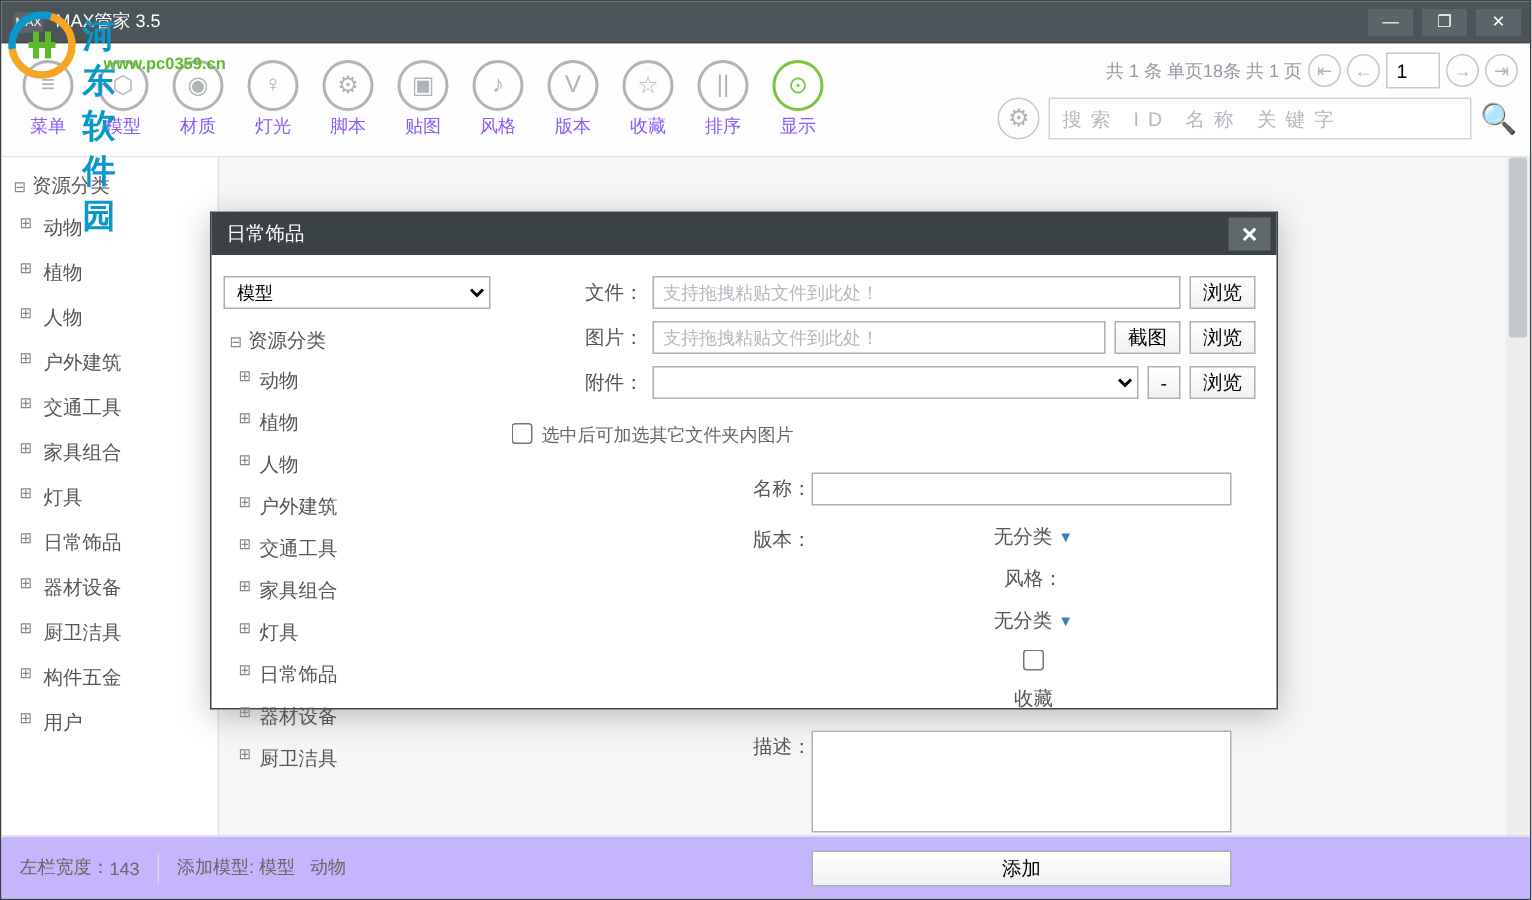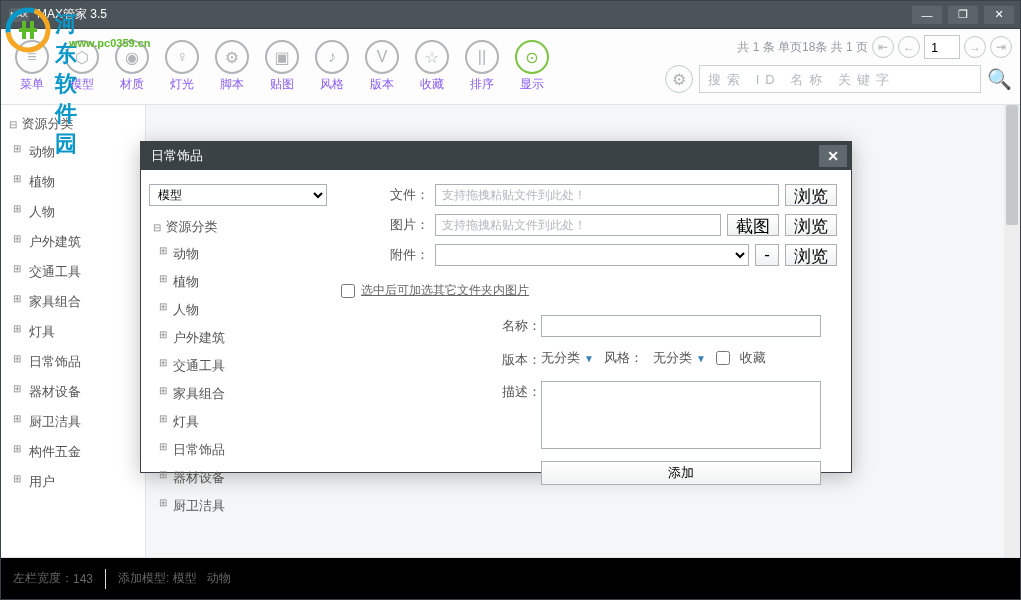--- a/index.html
+++ b/index.html
@@ -39,21 +39,21 @@
 .sidebar .item { padding: 6px 0 6px 28px; cursor: pointer; position: relative; }
 .sidebar .item::before { content: "⊞"; position: absolute; left: 12px; color: #888; font-size: 10px; }
 .sidebar .root::before { content: "⊟"; margin-right: 4px; color: #888; font-size: 10px; }
 
 
 .main { position: absolute; top: 104px; left: 145px; right: 0; bottom: 42px; background: #f5f6f7; }
 .main .scrollbar { position: absolute; right: 0; top: 0; width: 16px; height: 100%; background: #ededed; }
 .main .scrollbar .thumb { position: absolute; top: 0; left: 2px; width: 12px; height: 120px; background: #c4c8ca; border-radius: 2px; }
 
 
-.statusbar { position: absolute; bottom: 0; left: 0; right: 0; height: 42px; background: #000000; border-top: 1px solid #e2e3e4; display: flex; align-items: center; padding: 0 12px; font-size: 12px; color: #666; }
+.statusbar { position: absolute; bottom: 0; left: 0; right: 0; height: 42px; background: #c4b5fd; border-top: 1px solid #e2e3e4; display: flex; align-items: center; padding: 0 12px; font-size: 12px; color: #666; }
 .statusbar .divider { width: 1px; height: 20px; background: #d8dadc; margin: 0 12px; }
 
 
 .modal { position: absolute; top: 140px; left: 139px; width: 712px; height: 332px; background: #fff; border: 1px solid #3a4245; box-shadow: 0 4px 20px rgba(0,0,0,0.25); z-index: 10; }
 .modal-title { height: 28px; background: #3a4245; color: #fff; font-size: 13px; display: flex; align-items: center; padding-left: 10px; }
 .modal-title .spacer { flex: 1; }
 .modal-close { width: 28px; height: 22px; background: #5f686d; display: flex; align-items: center; justify-content: center; color: #fff; cursor: pointer; margin-right: 4px; font-size: 14px; font-weight: bold; }
 .modal-body { display: flex; height: calc(100% - 28px); }
 .modal-left { width: 186px; border-right: 1px solid transparent; padding: 14px 8px; }
 .modal-left select { width: 178px; height: 22px; border: 1px solid #aab0b4; font-size: 12px; padding-left: 4px; background: #fff; }
@@ -62,27 +62,27 @@
 .modal-tree .root::before { content: "⊟"; margin-right: 4px; color: #888; font-size: 10px; }
 .modal-tree .item { padding: 5px 0 5px 24px; position: relative; cursor: pointer; }
 .modal-tree .item::before { content: "⊞"; position: absolute; left: 10px; color: #888; font-size: 10px; }
 .modal-right { flex: 1; padding: 14px 14px; font-size: 13px; color: #555; }
 .form-row { display: flex; align-items: center; margin-bottom: 8px; gap: 6px; }
 .form-row .lbl { width: 44px; text-align: right; margin-left: 44px; }
 .form-row input[type=text] { height: 22px; border: 1px solid #aab0b4; padding-left: 6px; font-size: 12px; }
 .form-row input[type=text]::placeholder { color: #b3b9bf; }
 .form-row .txt-file { flex: 1; }
 .form-row select.attach { flex: 1; height: 22px; border: 1px solid #aab0b4; font-size: 12px; background: #fff; }
-.btn-sm { height: 22px; border: 1px solid #aab0b4; background: linear-gradient(#fff,#f0f1f2); font-size: 17px; padding: 0 8px; cursor: pointer; }
-.check-row { display: flex; align-items: center; margin: 16px 0 16px 44px; gap: 6px; font-size: 12px; color: #666; text-decoration: underline; }
+.btn-sm { height: 22px; border: 1px solid #aab0b4; background: linear-gradient(#fff,#f0f1f2); font-size: 13px; padding: 0 8px; cursor: pointer; }
+.check-row { display: flex; margin: 16px 0 16px 44px; gap: 6px; font-size: 12px; color: #666; }
 .check-row input { width: 14px; height: 14px; }
 .form-grid { display: grid; grid-template-columns: 44px 1fr; row-gap: 12px; align-items: start; margin-left: 156px; }
 .form-grid .lbl { text-align: right; padding-top: 2px; }
 .form-grid input.name { width: 280px; height: 22px; border: 1px solid #aab0b4; padding-left: 6px; }
-.ver-row { display: flex; align-items: center; gap: 10px; font-size: 13px; }
+.ver-row { display: flex; align-items: center; gap: 10px; font-size: 13px; flex-direction: column; }
 .ver-row .dd { display: flex; align-items: center; gap: 4px; cursor: pointer; color: #555; }
 .ver-row .tri { color: #3a7fb8; font-size: 10px; }
 .ver-row .fav-cb { width: 14px; height: 14px; }
 .form-grid textarea { width: 280px; height: 68px; border: 1px solid #aab0b4; resize: none; font-size: 12px; padding: 4px; }
 .add-btn-row { margin-top: 12px; margin-left: 200px; }
 .add-btn { width: 280px; height: 24px; border: 1px solid #aab0b4; background: linear-gradient(#fff,#f0f1f2); font-size: 13px; cursor: pointer; }
 
 
 .outer { border: 1px solid #3a4245; width: 1021px; height: 600px; position: relative; }
 </style>

